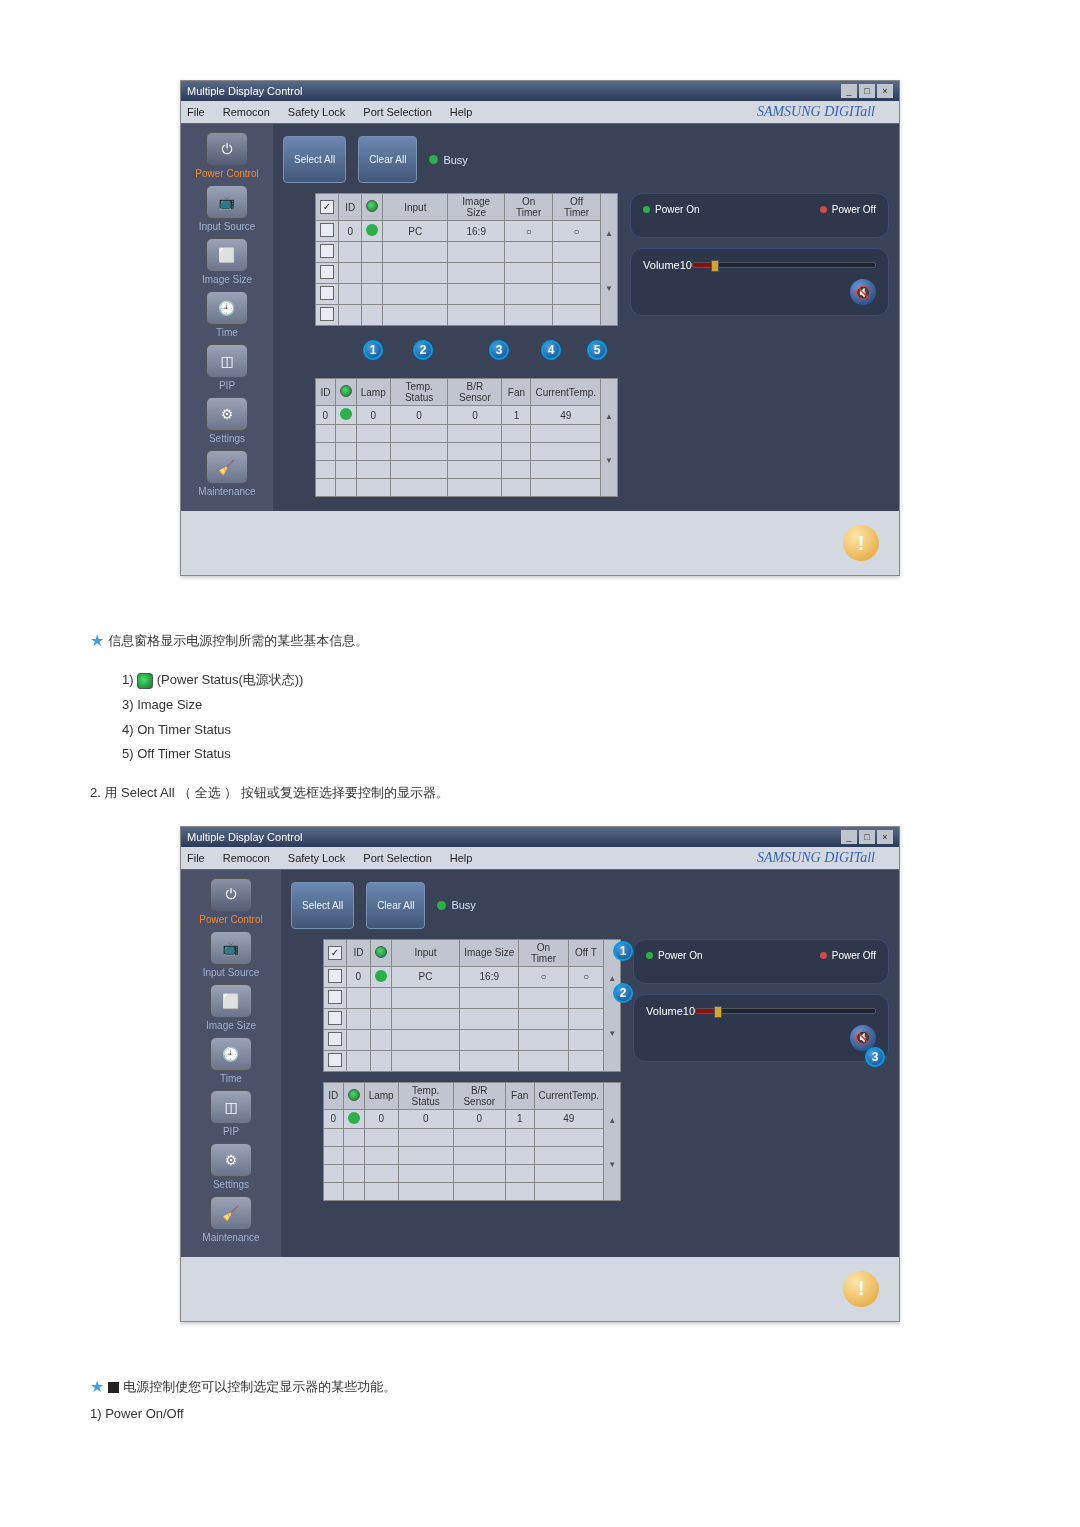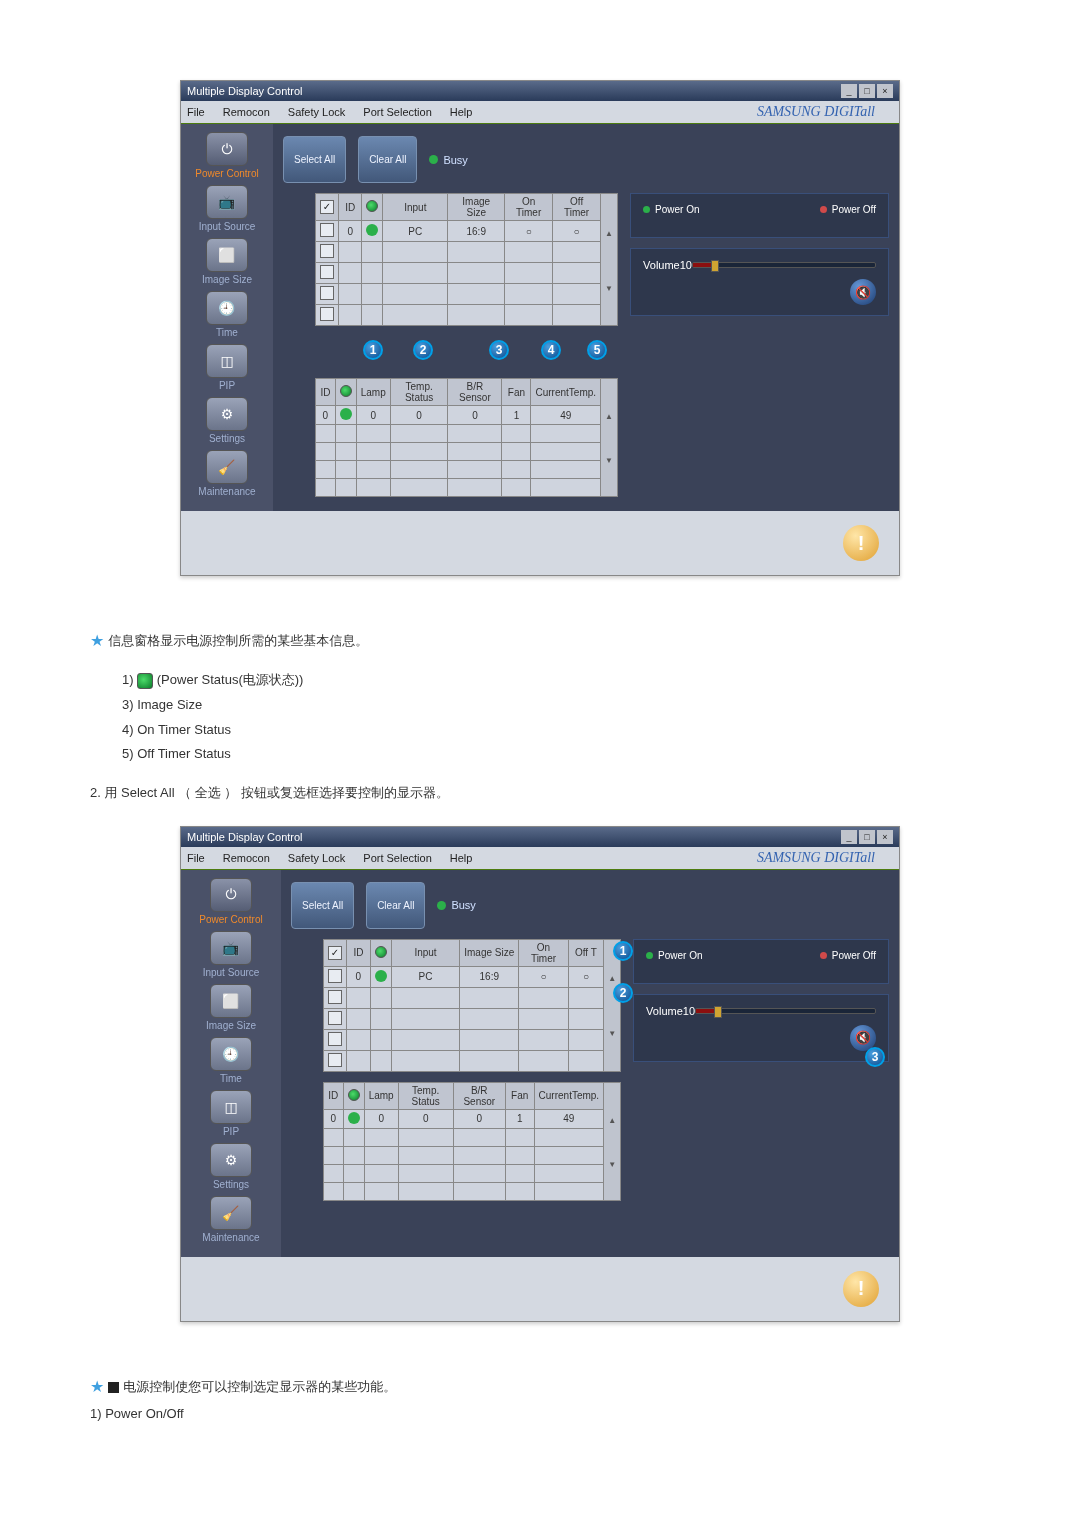--- a/index.html
+++ b/index.html
@@ -45,21 +45,21 @@
 .empty-row td { height: 18px; }
 .scroll-col { width: 15px; background: #bfc4ce; }
 .scroll-col .arrow { font-size: 8px; color: #555; }
 
 
 .callout-row, .callout-single { display: flex; gap: 22px; margin: 4px 0 8px 28px; }
 .callout { width: 20px; height: 20px; border-radius: 50%; background: radial-gradient(circle at 35% 30%, #4a9fe0, #0d4c8d); border: 2px solid #00a0e8; display: flex; align-items: center; justify-content: center; color: #fff; font-size: 12px; font-weight: bold; }
 
 
 .right-panel { margin-left: auto; width: 270px; padding-top: 0; }
-.rp-box { border: 1px solid #394f7a; border-radius: 0; padding: 10px 12px; background: rgba(30,40,60,.4); margin-bottom: 10px; }
+.rp-box { border: 1px solid #394f7a; border-radius: 12px; padding: 10px 12px; background: rgba(30,40,60,.4); margin-bottom: 10px; }
 .rp-btns { display: flex; justify-content: space-between; margin-bottom: 12px; }
 .rp-btn { font-size: 10px; color: #fff; display: flex; align-items: center; gap: 5px; }
 .rp-btn .d { width: 7px; height: 7px; border-radius: 50%; }
 .rp-btn .d.on { background: #2bb04a; }
 .rp-btn .d.off { background: #d04a4a; }
 .vol-row { display: flex; align-items: center; color: #fff; font-size: 11px; }
 .slider { flex: 1; height: 6px; background: #1a2538; border: 1px solid #555; position: relative; border-radius: 2px; }
 .slider .fill { position: absolute; left: 0; top: 0; bottom: 0; width: 10%; background: #8b0f0f; }
 .slider .thumb { position: absolute; left: 10%; top: -3px; width: 8px; height: 12px; background: #d0a432; border: 1px solid #555; }
 .mute { margin-top: 8px; text-align: right; }

